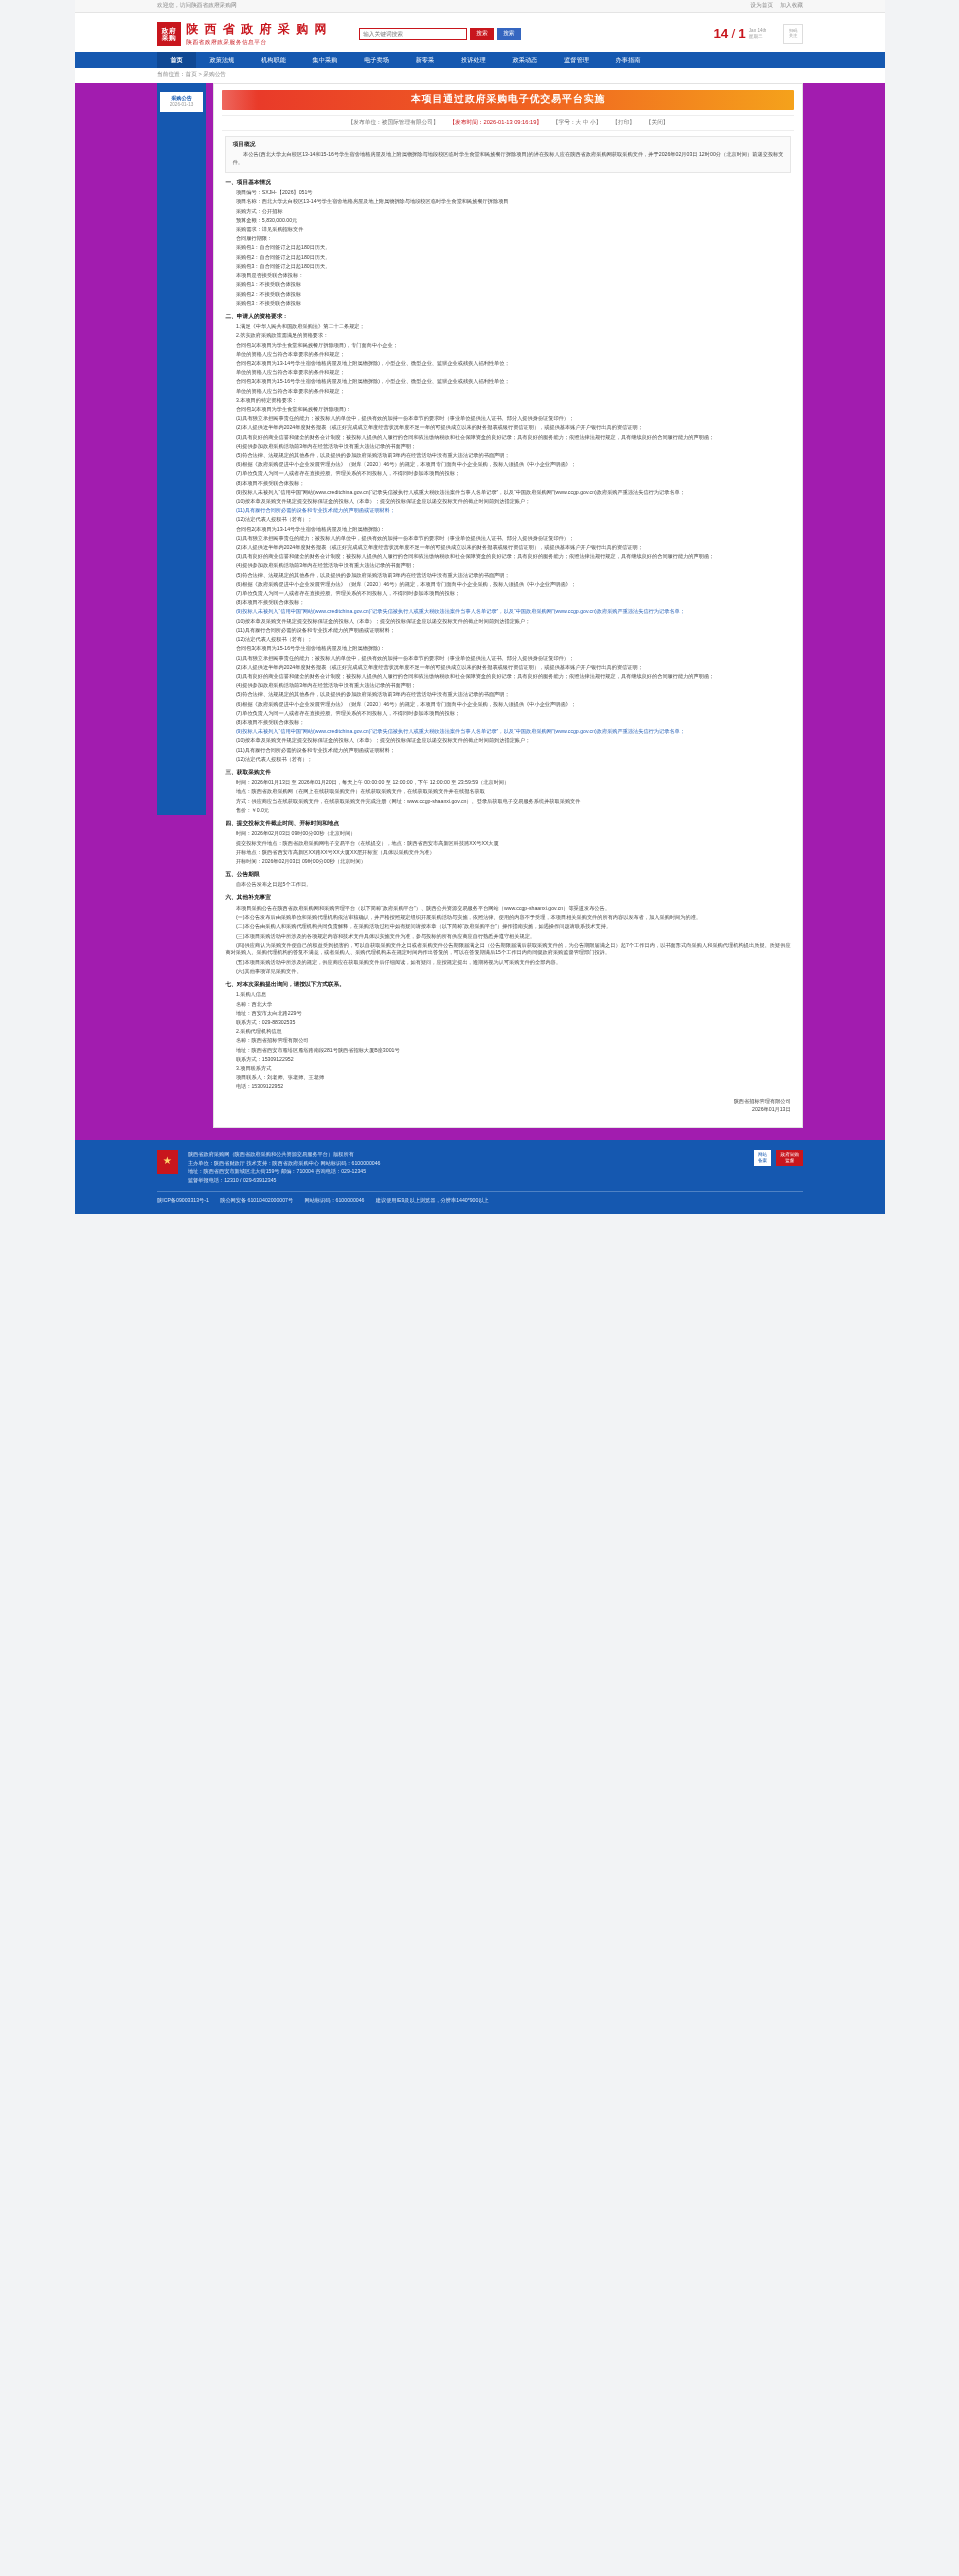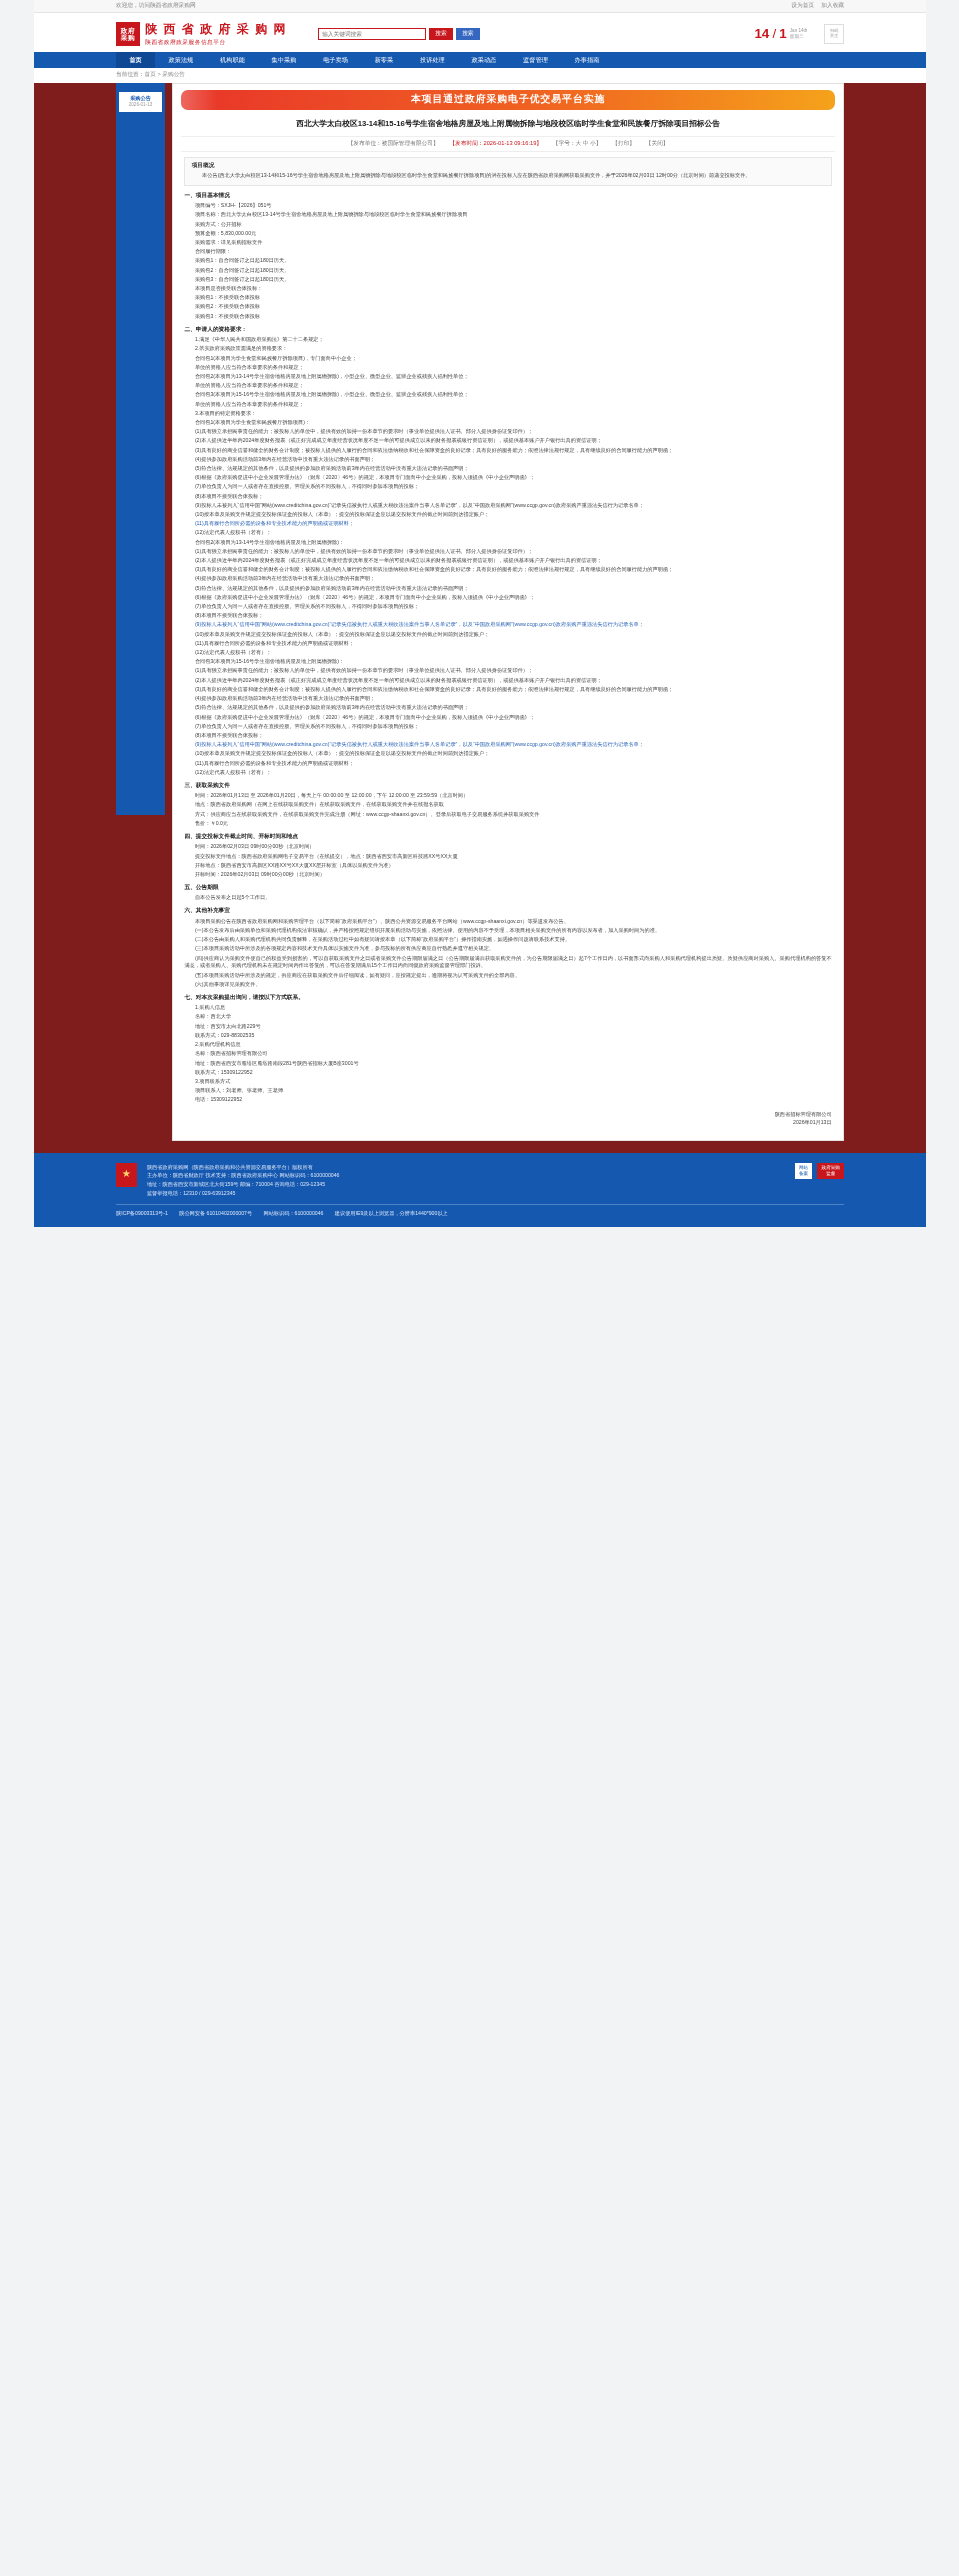--- a/index.html
+++ b/index.html
@@ -4,21 +4,21 @@
 <style>
   * { box-sizing: border-box; }
   html, body { margin:0; padding:0; }
   body {
     width: 960px;
     background: #f2f3f5;
     font-family: "Liberation Sans", "DejaVu Sans", sans-serif;
     font-size: 6.7px;
     color: #333;
   }
-  .page { width:892px; margin:0 auto; background:#7f1d1d; }
+  .page { width:810px; margin:0 auto; background:#a21caf; }
 
   
   .topbar {
     height: 13.4px;
     background:#f7f7f7;
     border-bottom:0.5px solid #e4e4e4;
     display:flex; align-items:center;
     padding: 0 82px;
     font-size: 5.7px;
     color:#888;
@@ -88,21 +88,21 @@
   .side .side-card .t { color:#1558b0; font-weight:bold; }
   .side .side-card .d { color:#999; font-size:4.6px; }
 
   .main {
     flex:1; border:0.5px solid #e2e2e2; background:#fff; padding: 0 0 13.4px 0;
   }
 
   
   .banner {
     margin: 6.2px 8.2px 5.2px 8.2px;
-    height:19.6px; border-radius:7px;
+    height:19.6px; border-radius:1px;
     background: linear-gradient(90deg,#e8352a 0%, #f06321 55%, #f5a21b 100%);
     color:#fff; display:flex; align-items:center; justify-content:center;
     font-size:9.8px; font-weight:bold; letter-spacing:1px;
     position:relative; overflow:hidden;
   }
   .banner:before {
     content:""; position:absolute; left:0; top:0; bottom:0; width:36px;
     background:linear-gradient(90deg,rgba(255,255,255,.25),rgba(255,255,255,0));
   }
 
@@ -220,21 +220,20 @@
       <div class="side-card">
         <div class="t">采购公告</div>
         <div class="d">2026-01-13</div>
       </div>
     </div>
 
     <div class="main">
 
       <div class="banner">本项目通过政府采购电子优交易平台实施</div>
 
-      <div class="doc-title">西北大学太白校区13-14和15-16号学生宿舍地格房屋及地上附属物拆除与地段校区临时学生食堂和民族餐厅拆除项目招标公告</div>
 
       <div class="meta">
         <span>【发布单位：被国际管理有限公司】</span>
         <span class="hl">【发布时间：2026-01-13 09:16:19】</span>
         <span>【字号：大 中 小】</span>
         <span>【打印】</span>
         <span>【关闭】</span>
       </div>
 
       <div class="doc-body">

